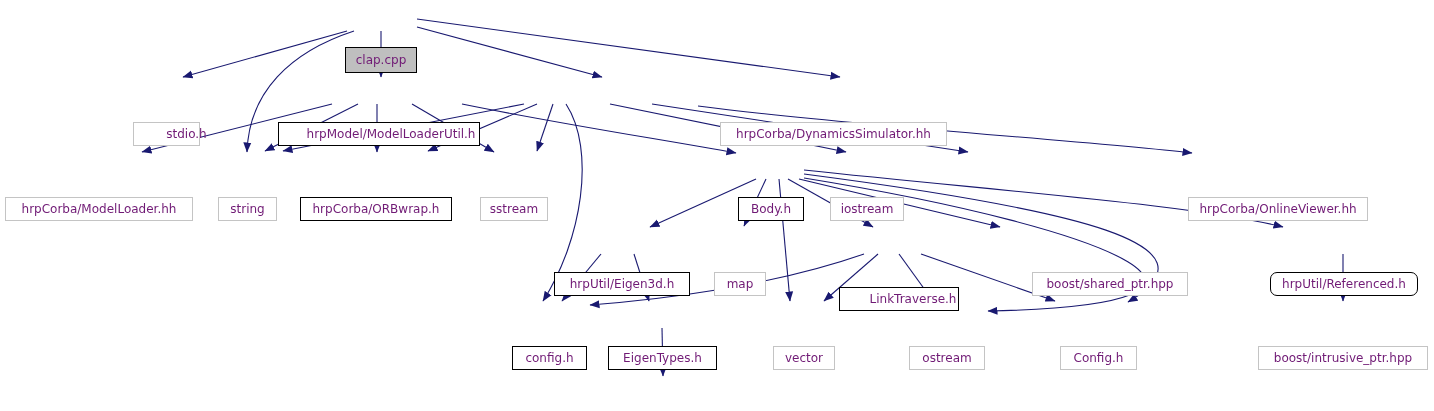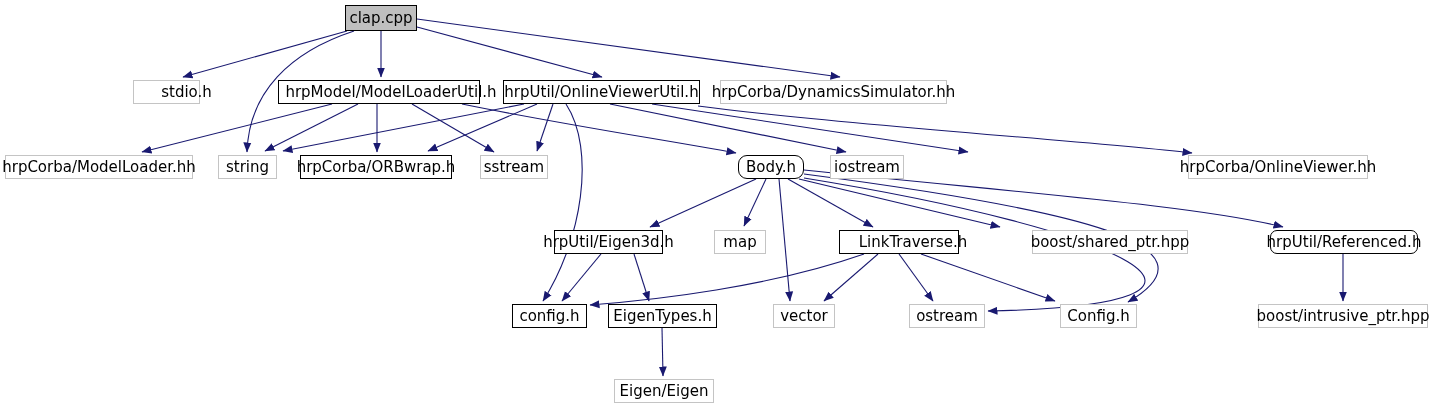--- a/index.html
+++ b/index.html
@@ -15,26 +15,27 @@
     position: absolute;
     left: 0; top: 0;
     width: 1434px; height: 411px;
   }
   .node {
     position: absolute;
     display: flex;
     align-items: center;
     justify-content: center;
     box-sizing: border-box;
-    font-size: 15px;
+    font-size: 12px;
     line-height: 1;
-    color: #000000;
+    color: #701a75;
     background: #ffffff;
     white-space: nowrap;
     cursor: default;
+    margin-top: 42px;
   }
   .node.internal { border: 1.5px solid #000000; cursor: pointer; }
   .node.external { border: 1px solid #c4c4c4; }
   .node.root     { border: 1.5px solid #000000; background: #bfbfbf; }
 </style>
 </head>
 <body>
 
 <div class="graph" id="graph">
   <svg class="edges-layer" id="edges" width="1434" height="411" viewBox="0 0 1434 411" xmlns="http://www.w3.org/2000/svg">
@@ -73,32 +74,31 @@
       <path d="M864,254 C770,287 655,300 590,305" fill="none" stroke="#191970" stroke-width="1.1" marker-end="url(#arrowhead)"></path>
       <path d="M878,254 L824,301" fill="none" stroke="#191970" stroke-width="1.1" marker-end="url(#arrowhead)"></path>
       <path d="M899,254 L933,301" fill="none" stroke="#191970" stroke-width="1.1" marker-end="url(#arrowhead)"></path>
       <path d="M921,254 L1055,301" fill="none" stroke="#191970" stroke-width="1.1" marker-end="url(#arrowhead)"></path>
       <path d="M662,328 L663,376" fill="none" stroke="#191970" stroke-width="1.1" marker-end="url(#arrowhead)"></path>
       <path d="M1343,254 L1343,301" fill="none" stroke="#191970" stroke-width="1.1" marker-end="url(#arrowhead)"></path>
     </svg>
 <div class="node root" style="left: 345px; top: 5px; width: 72px; height: 26px;">clap.cpp</div>
     <div class="node external" style="left: 133px; top: 80px; width: 67px; height: 24px; padding-left: 40px;">stdio.h</div>
     <div class="node internal" style="left: 278px; top: 80px; width: 202px; height: 24px; padding-left: 24px;">hrpModel/ModelLoaderUtil.h</div>
-    <div class="node internal" style="left: 503px; top: 80px; width: 197px; height: 24px;">hrpUtil/OnlineViewerUtil.h</div>
     <div class="node external" style="left: 720px; top: 80px; width: 227px; height: 24px;">hrpCorba/DynamicsSimulator.hh</div>
     <div class="node external" style="left: 5px; top: 155px; width: 188px; height: 24px;">hrpCorba/ModelLoader.hh</div>
     <div class="node external" style="left: 218px; top: 155px; width: 59px; height: 24px;">string</div>
     <div class="node internal" style="left: 300px; top: 155px; width: 152px; height: 24px;">hrpCorba/ORBwrap.h</div>
     <div class="node external" style="left: 480px; top: 155px; width: 68px; height: 24px;">sstream</div>
-    <div class="node internal" style="left: 738px; top: 155px; width: 66px; height: 24px; border-radius: 9px;">Body.h</div>
+    <div class="node internal" style="left: 738px; top: 155px; width: 66px; height: 24px;">Body.h</div>
     <div class="node external" style="left: 830px; top: 155px; width: 74px; height: 24px;">iostream</div>
     <div class="node external" style="left: 1188px; top: 155px; width: 180px; height: 24px;">hrpCorba/OnlineViewer.hh</div>
-    <div class="node internal" style="left: 554px; top: 230px; width: 109px; height: 24px; text-align: center;">hrpUtil/Eigen3d.h</div>
+    <div class="node internal" style="left: 554px; top: 230px; width: 136px; height: 24px; text-align: center;">hrpUtil/Eigen3d.h</div>
     <div class="node external" style="left: 714px; top: 230px; width: 52px; height: 24px;">map</div>
-    <div class="node internal" style="left: 839px; top: 230px; width: 120px; height: 24px; padding-left: 28px;">LinkTraverse.h</div>
+    <div class="node internal" style="left: 839px; top: 245px; width: 120px; height: 24px; padding-left: 28px;">LinkTraverse.h</div>
     <div class="node external" style="left: 1032px; top: 230px; width: 156px; height: 24px;">boost/shared_ptr.hpp</div>
     <div class="node internal" style="left: 1270px; top: 230px; width: 148px; height: 24px; border-radius: 7px;">hrpUtil/Referenced.h</div>
     <div class="node internal" style="left: 512px; top: 304px; width: 75px; height: 24px;">config.h</div>
     <div class="node internal" style="left: 608px; top: 304px; width: 109px; height: 24px;">EigenTypes.h</div>
     <div class="node external" style="left: 773px; top: 304px; width: 62px; height: 24px;">vector</div>
     <div class="node external" style="left: 909px; top: 304px; width: 76px; height: 24px;">ostream</div>
     <div class="node external" style="left: 1060px; top: 304px; width: 77px; height: 24px;">Config.h</div>
     <div class="node external" style="left: 1258px; top: 304px; width: 170px; height: 24px;">boost/intrusive_ptr.hpp</div>
     <div class="node external" style="left: 614px; top: 379px; width: 100px; height: 24px;">Eigen/Eigen</div>
   </div>

